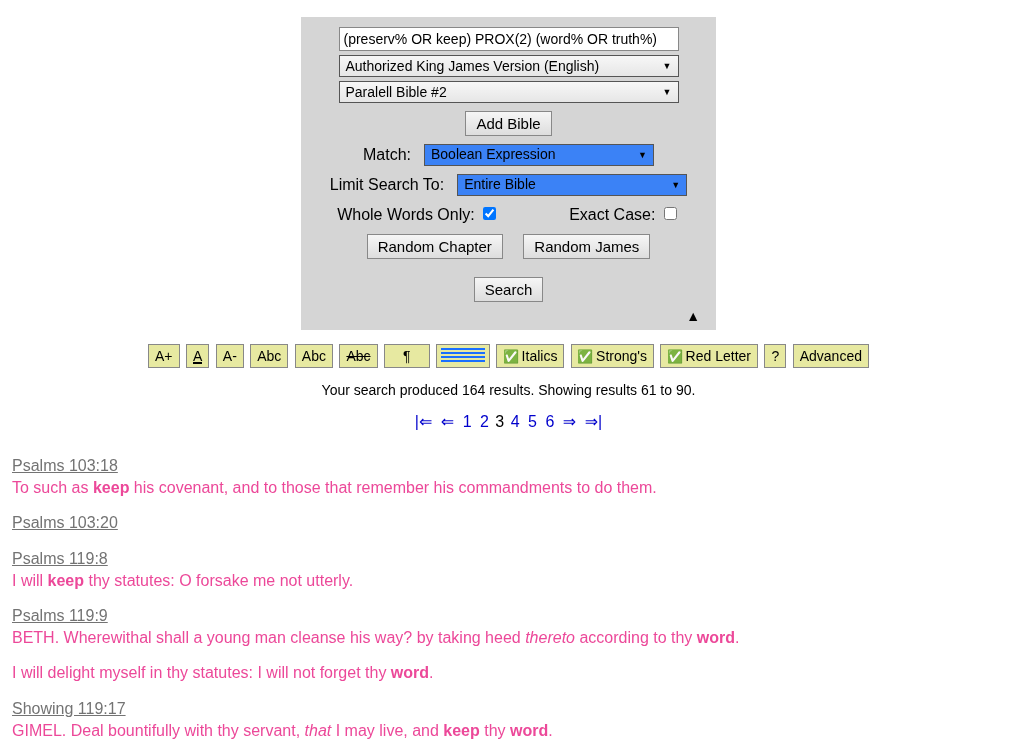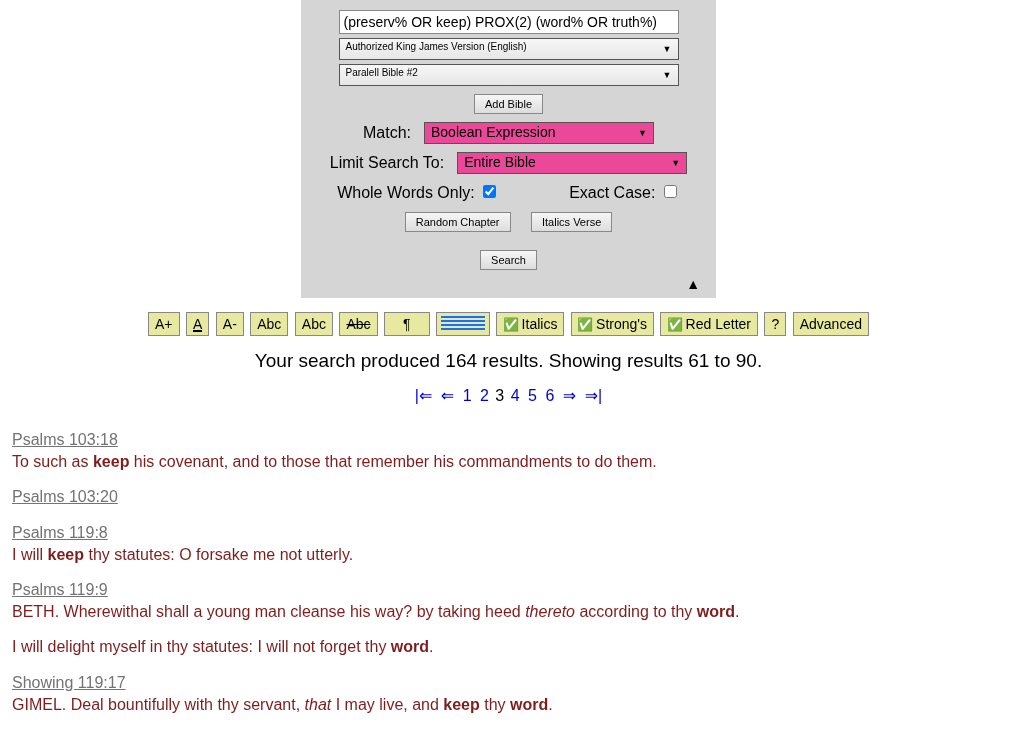--- a/index.html
+++ b/index.html
@@ -14,58 +14,58 @@
     width: 1017px;
     overflow-y: scroll;
     box-sizing: border-box;
   }
   .content {
     padding: 0 12px 40px 12px;
   }
   .search-panel {
     background: #d5d5d5;
     width: 415px;
-    margin: 0 auto 14px auto;
+    margin: 17px auto 14px auto;
     padding: 10px 0 8px 0;
     position: relative;
   }
   .search-panel input[type=text] {
     width: 330px;
     margin: 0 auto;
     display: block;
     font-size: 14px;
     padding: 3px 4px;
     border: 1px solid #888;
     background: #fff;
   }
   .sel {
     width: 340px;
     margin: 4px auto 0 auto;
     display: block;
-    font-size: 10px;
+    font-size: 14px;
     height: 22px;
     border: 1px solid #555;
     background: linear-gradient(#f7f7f7,#e6e6e6);
     position: relative;
     box-sizing: border-box;
     padding: 2px 20px 2px 6px;
   }
   .sel::after {
     content: "▼";
     font-size: 9px;
     position: absolute;
     right: 6px;
     top: 50%;
     transform: translateY(-50%);
   }
   .btn {
     display: inline-block;
     background: linear-gradient(#f6f6f6,#ddd);
     border: 1px solid #888;
-    font-size: 11px;
+    font-size: 15px;
     padding: 3px 10px;
     cursor: pointer;
   }
   .row-center {
     text-align: center;
     margin-top: 8px;
   }
   .form-row {
     display: flex;
     justify-content: center;
@@ -74,21 +74,21 @@
     gap: 13px;
   }
   .form-row .label {
     font-size: 16px;
     text-align: right;
   }
   .form-row .sel-sm {
     width: 230px;
     height: 22px;
     border: 1px solid #555;
-    background: #ec4899;
+    background: #3b82f6;
     font-size: 14px;
     padding: 1px 20px 1px 6px;
     position: relative;
     box-sizing: border-box;
   }
   .form-row .sel-sm::after {
     content: "▼";
     font-size: 9px;
     position: absolute;
     right: 6px;
@@ -134,41 +134,41 @@
     margin-right: 2px;
     font-size: 13px;
   }
   .abc-strike { text-decoration: line-through; }
   .abc-und { border-bottom: 2px solid #000; line-height: 0.8; display:inline-block;}
   .pilcrow-btn { padding: 3px 18px; }
   .lines-btn { padding: 2px 4px; }
   .lines-btn svg { display:block; }
   .summary {
     text-align: center;
-    font-size: 19px;
+    font-size: 14px;
     margin-bottom: 14px;
   }
   .pager {
     text-align: center;
     margin-bottom: 24px;
     font-size: 16px;
     color: #0000cc;
   }
   .pager a { color: #0000cc; text-decoration: none; margin: 0 2px; }
   .pager .cur { color: #000; }
   .verse {
     margin-bottom: 14px;
     line-height: 1.35;
   }
   .verse .ref {
     color: #737373;
     font-size: 16px;
   }
   .verse .txt {
-    color: #7f1d1d;
+    color: #ec4899;
     font-size: 16px;
   }
 </style>
 </head>
 <body>
 
 <div class="scroll-area">
   <div class="content">
 
     <div class="search-panel">
@@ -191,21 +191,21 @@
           <span>Whole Words Only:</span>
           <input type="checkbox" checked="" style="">
         </span>
         <span>
           <span>Exact Case:</span>
           <input type="checkbox" style="">
         </span>
       </div>
       <div class="rnd-row">
         <span class="btn">Random Chapter</span>
-        <span class="btn">Italics Verse</span>
+        <span class="btn">Random James</span>
       </div>
       <div class="rnd-row" style="margin-top:18px; margin-bottom:20px;">
         <span class="btn">Search</span>
       </div>
       <span class="panel-arrow">▲</span>
     </div>
 
     <div class="toolbar">
       <span class="tbtn">A+</span>
       <span class="tbtn"><span class="abc-und">A</span></span>

